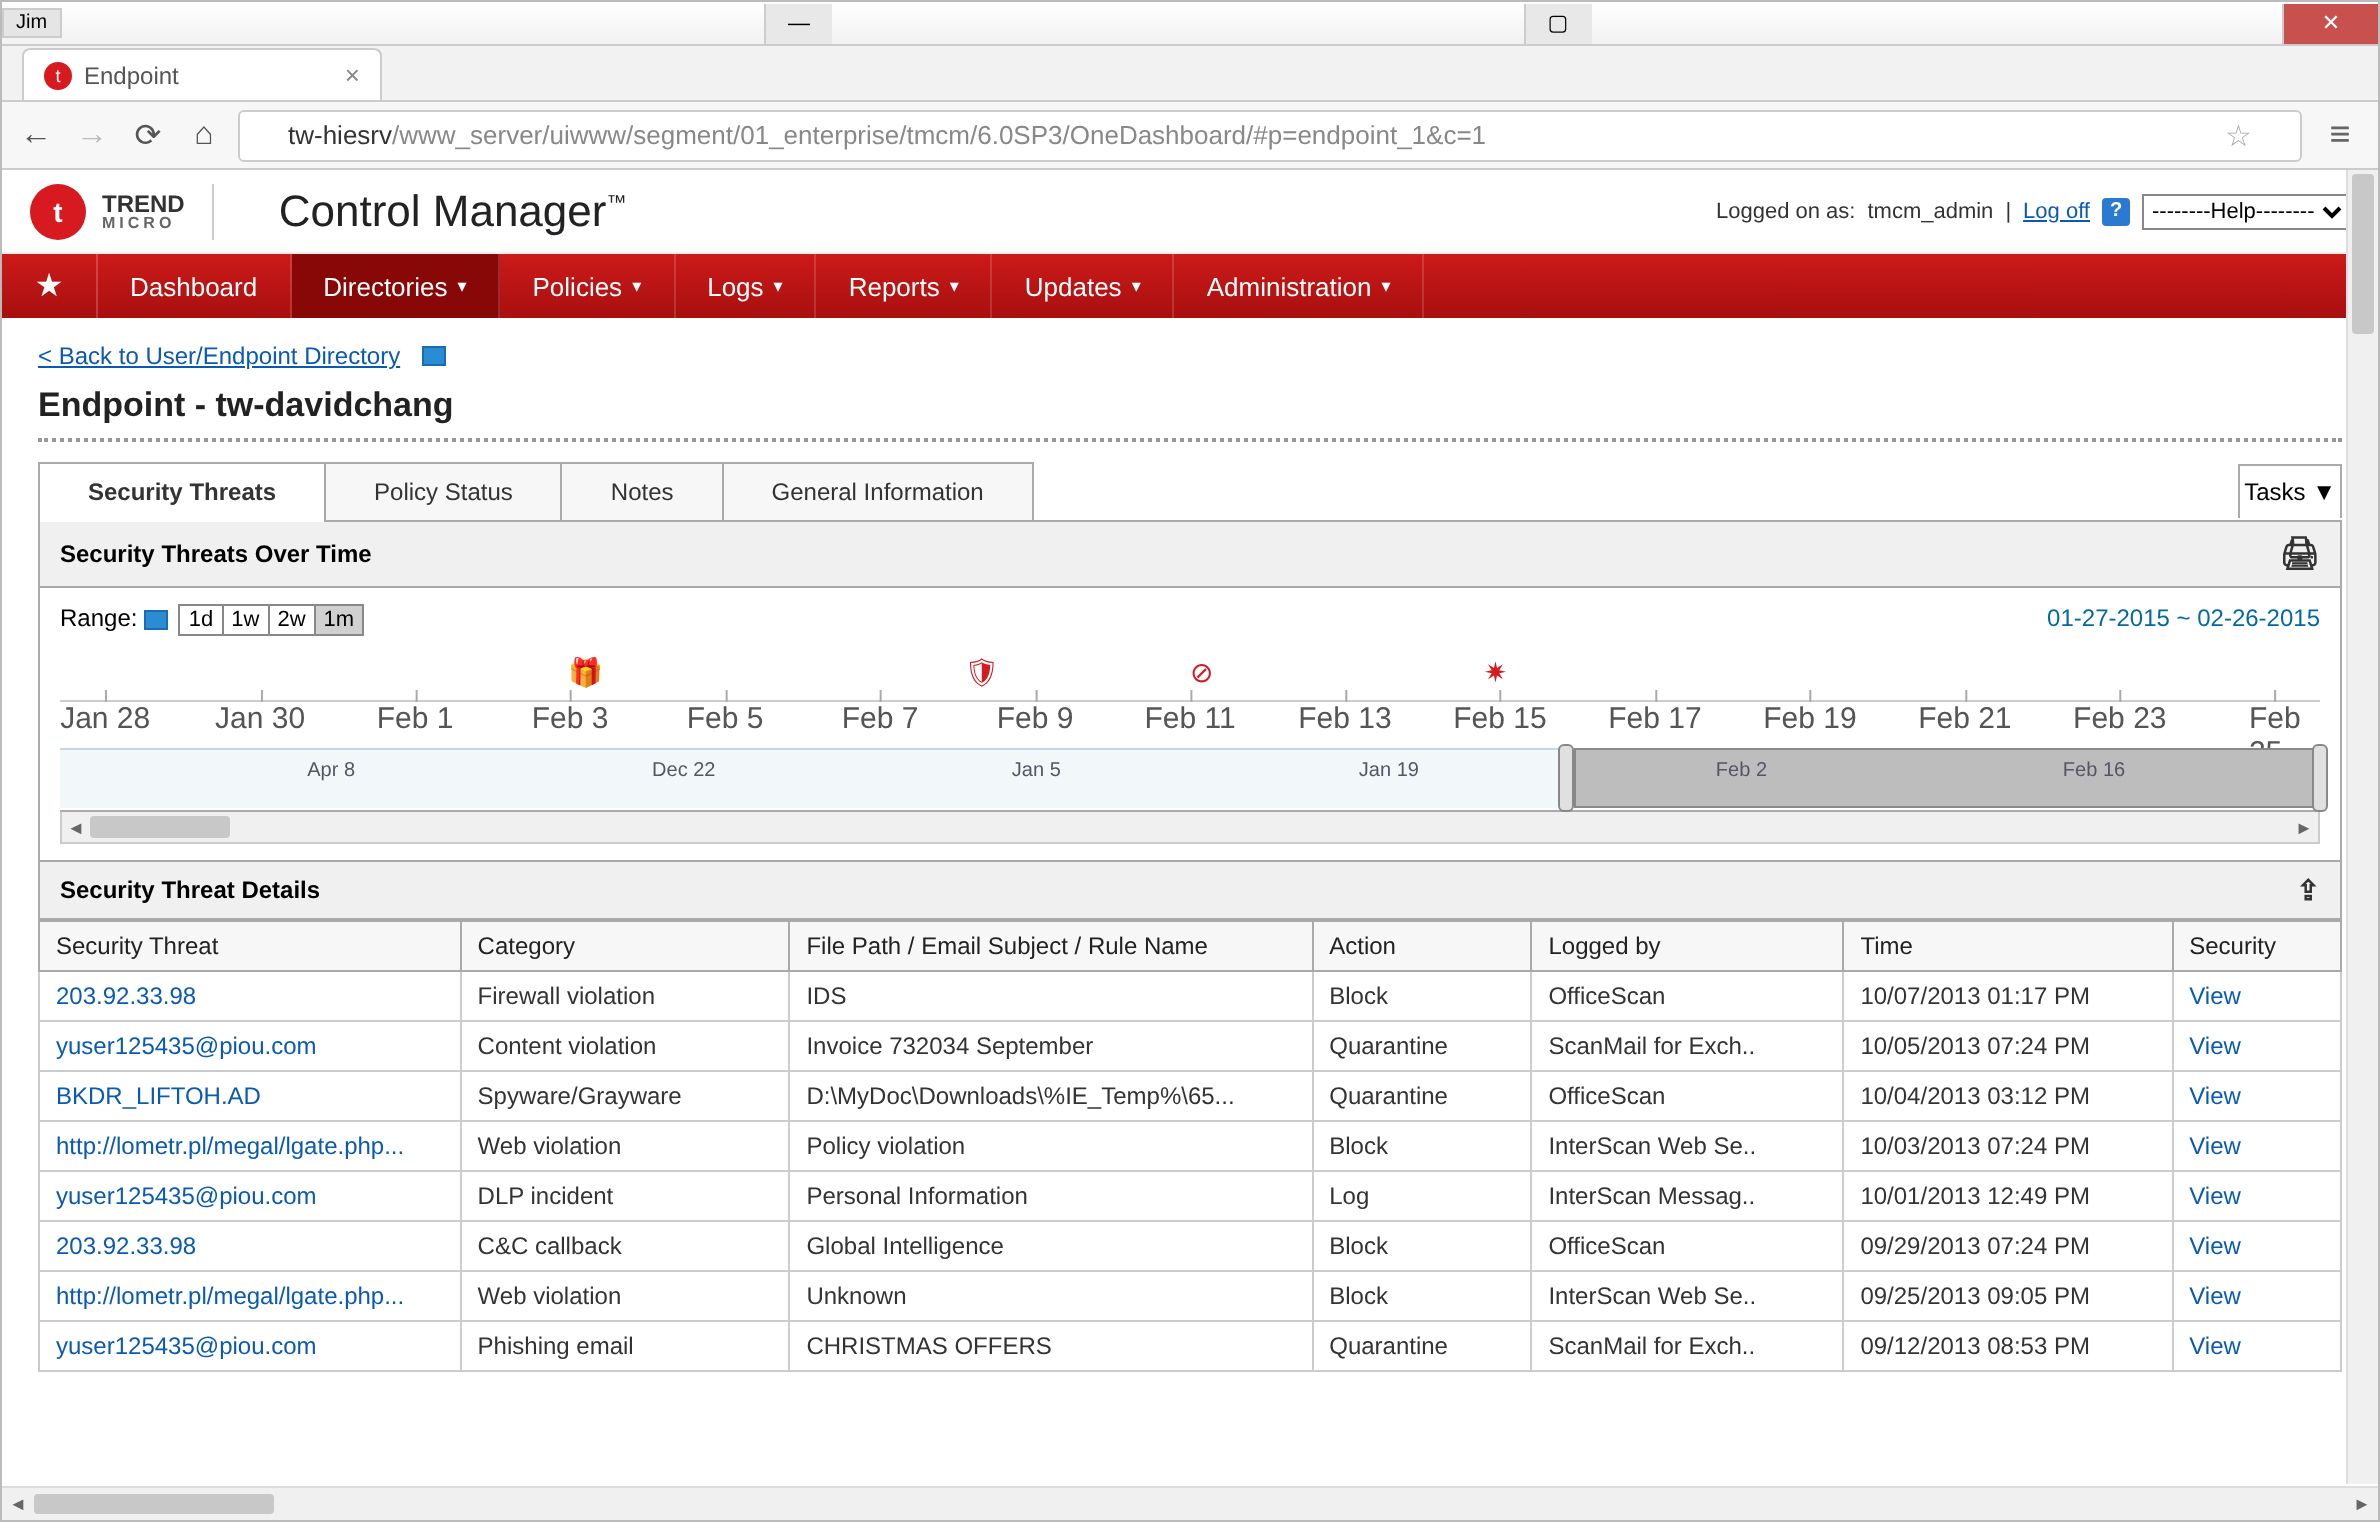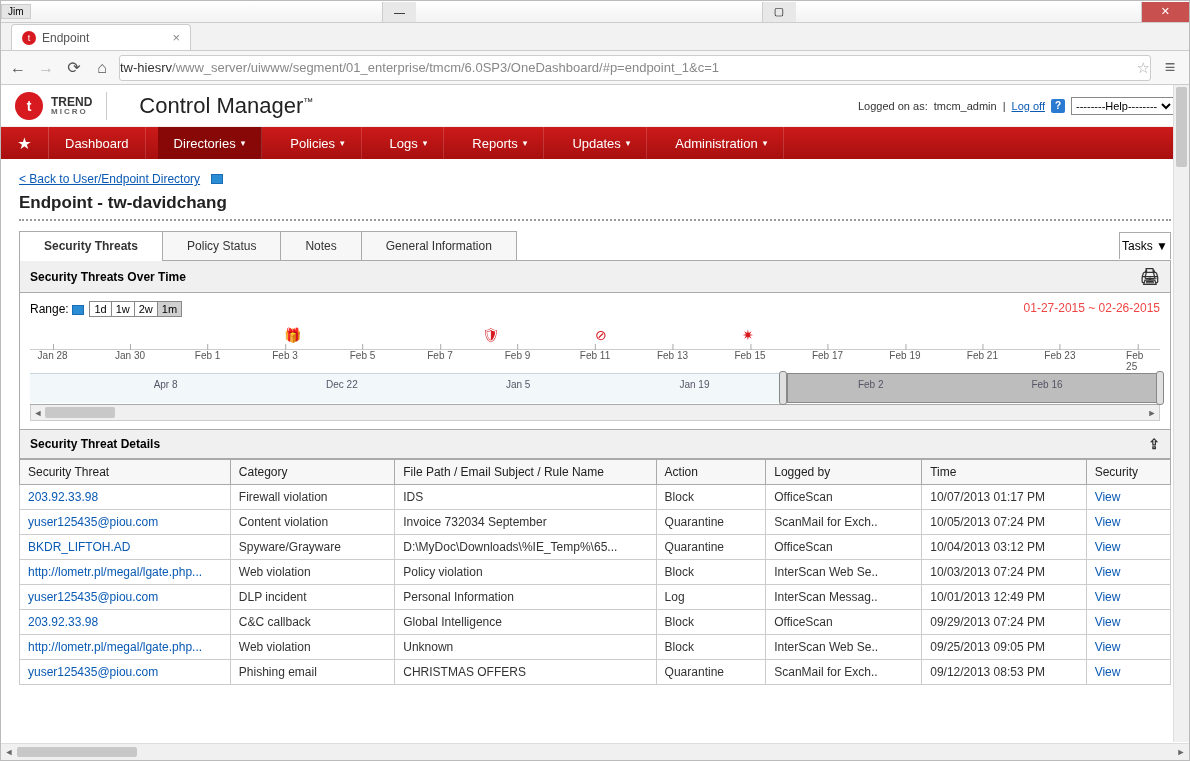--- a/index.html
+++ b/index.html
@@ -14,21 +14,21 @@
 
 .tab-strip { height: 28px; background: #f2f2f2; display: flex; align-items: flex-end; padding-left: 10px; border-bottom: 1px solid #ccc; }
 .chrome-tab { height: 26px; min-width: 180px; background: #fff; border: 1px solid #ccc; border-bottom: none; border-top-left-radius: 4px; border-top-right-radius: 4px; display: flex; align-items: center; padding: 0 10px; font-size: 12px; color: #555; position: relative; }
 .chrome-tab .favicon { width: 14px; height: 14px; border-radius: 50%; background: #d71920; margin-right: 6px; display:flex;align-items:center;justify-content:center;color:#fff;font-size:9px;}
 .chrome-tab .tab-close { margin-left: auto; color: #888; font-size: 13px; cursor:pointer; }
 
 
 .toolbar { height: 34px; background: #f7f7f7; border-bottom: 1px solid #ccc; display: flex; align-items: center; padding: 0 6px; gap: 6px; }
 .toolbar .nav-btn { width: 22px; height: 22px; display: flex; align-items: center; justify-content:center; color:#555; font-size: 16px; cursor:pointer; }
 .toolbar .nav-btn.disabled { color: #bbb; }
-.omnibox { flex: 1; height: 26px; border: 1px solid #ccc; border-radius: 3px; background: #fff; display:flex; align-items:center; padding: 0 0; font-size: 13px; color: #888; position:relative;}
+.omnibox { flex: 1; height: 26px; border: 1px solid #ccc; border-radius: 3px; background: #fff; display:flex; align-items:center; padding: 0 24px; font-size: 13px; color: #888; position:relative;}
 .omnibox .host { color: #333; }
 .omnibox .star { margin-left:auto; color:#aaa; font-size:15px; }
 .menu-btn { width: 26px; height: 26px; display:flex;align-items:center;justify-content:center;color:#666;font-size:18px;cursor:pointer; }
 
 
 .app-wrap { position:absolute; top:84px; left:0; right:0; bottom:0; overflow:hidden; }
 .scrollbar-v { position:absolute; right:0; top:84px; bottom:18px; width:16px; background:#f0f0f0; border-left:1px solid #ddd; }
 .scrollbar-v .thumb { position:absolute; left:2px; right:2px; top:2px; height:80px; background:#c8c8c8; border-radius:2px; }
 .app-header { height: 42px; display: flex; align-items:center; padding: 0 14px; border-bottom: 1px solid #eee; }
 .logo-mark { width: 28px; height: 28px; border-radius: 50%; background: #d71920; display:flex;align-items:center;justify-content:center;color:#fff;font-weight:bold;font-size:14px; }
@@ -63,28 +63,28 @@
 .tasks-btn { margin-left:auto; border:1px solid #aaa; background:#fff; padding:6px 2px; font-size:12px; cursor:pointer; border-bottom:none;}
 
 
 .panel-head { background:#f0f0f0; border:1px solid #aaa; border-top:none; padding:6px 10px; font-size:12px; font-weight:bold; display:flex; align-items:center; }
 .panel-head .icon-right { margin-left:auto; font-size:16px; color:#333; cursor:pointer;}
 .panel-body { border:1px solid #aaa; border-top:none; padding:8px 10px; font-size:12px; }
 
 .range-btns { display:inline-flex; border:1px solid #888; }
 .range-btns span { padding:1px 4px; border-right:1px solid #888; font-size:11px; cursor:pointer; background:#fff;}
 .range-btns span:last-child { border-right:none; background:#d0d0d0; }
-.date-range-text { float:right; font-size:12px; color:#ef4444;padding-left:14px; }
+.date-range-text { float:right; font-size:12px; color:#0369a1;padding-left:14px; }
 
 
 .timeline { margin-top:10px; position:relative; height:78px; border-bottom:1px solid #aaa; }
 .timeline .icons-row { position:absolute; top:0; left:0; right:0; height:18px; }
 .timeline .tl-icon { position:absolute; color:#d71920; font-size:14px; }
 .timeline .ticks-top { position:absolute; top:22px; left:0; right:0; height:24px; border-top:1px solid #ccc; }
-.timeline .tick { position:absolute; top:0; font-size:10px; color:#555; transform:translateX(-50%); }
+.timeline .tick { position:absolute; top:0; font-size:15px; color:#555; transform:translateX(-50%); }
 .timeline .tick::before { content:""; position:absolute; top:-6px; left:50%; width:1px; height:6px; background:#aaa;}
 .timeline .ticks-bot { position:absolute; top:46px; left:0; right:0; height:30px; background:#f2f7fa; border-top:1px solid #c8d6e0; }
 .timeline .selection { position:absolute; top:46px; height:30px; background:#bdbdbd; border:1px solid #888; }
 .timeline .handle { position:absolute; top:44px; width:8px; height:34px; background:#e0e0e0; border:1px solid #888; border-radius:3px; cursor:ew-resize;}
 .timeline .botlabel { position:absolute; top:52px; font-size:10px; color:#556; transform:translateX(-50%);}
 .hscroll { height:16px; background:#f0f0f0; border:1px solid #ccc; border-top:none; position:relative;}
 .hscroll .hthumb { position:absolute; left:14px; top:2px; bottom:2px; width:70px;  background:#c8c8c8; border-radius:2px;}
 .hscroll .harrow { position:absolute; top:0; bottom:0; width:14px; display:flex;align-items:center;justify-content:center;font-size:9px;color:#666;}
 
 
@@ -152,21 +152,21 @@
       <a href="#">Log off</a>
       <span class="help-icon">?</span>
       <select class="help-select">
         <option>--------Help--------</option>
       </select>
     </div>
   </div>
 
   <div class="menubar">
     <div class="star-item">★</div>
-    <div id="menu-items" style="display: flex; gap: 12px;">
+    <div id="menu-items" style="display: flex;">
         <div class="mitem">Dashboard</div>
         <div class="mitem active">Directories <span class="caret">▾</span></div>
         <div class="mitem">Policies <span class="caret">▾</span></div>
         <div class="mitem">Logs <span class="caret">▾</span></div>
         <div class="mitem">Reports <span class="caret">▾</span></div>
         <div class="mitem">Updates <span class="caret">▾</span></div>
         <div class="mitem">Administration <span class="caret">▾</span></div>
       </div>
   </div>
 

